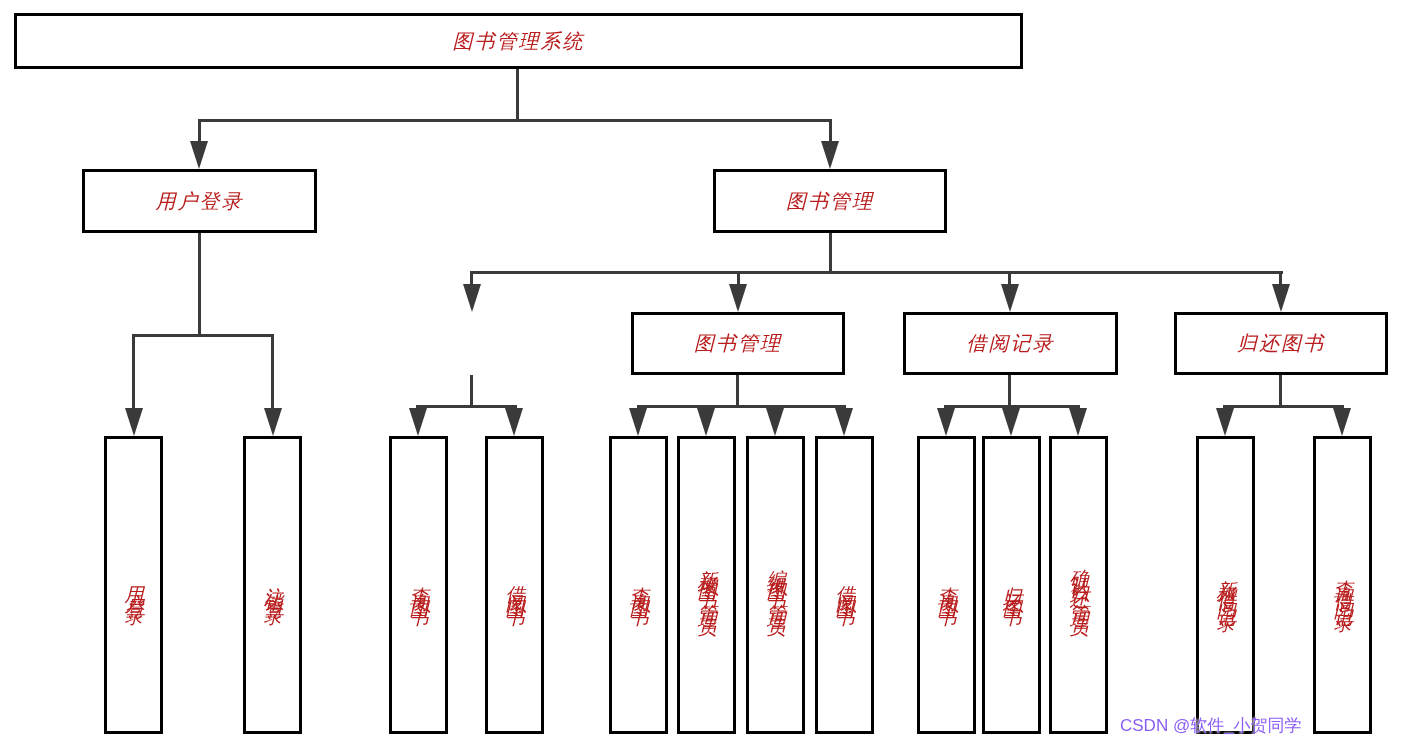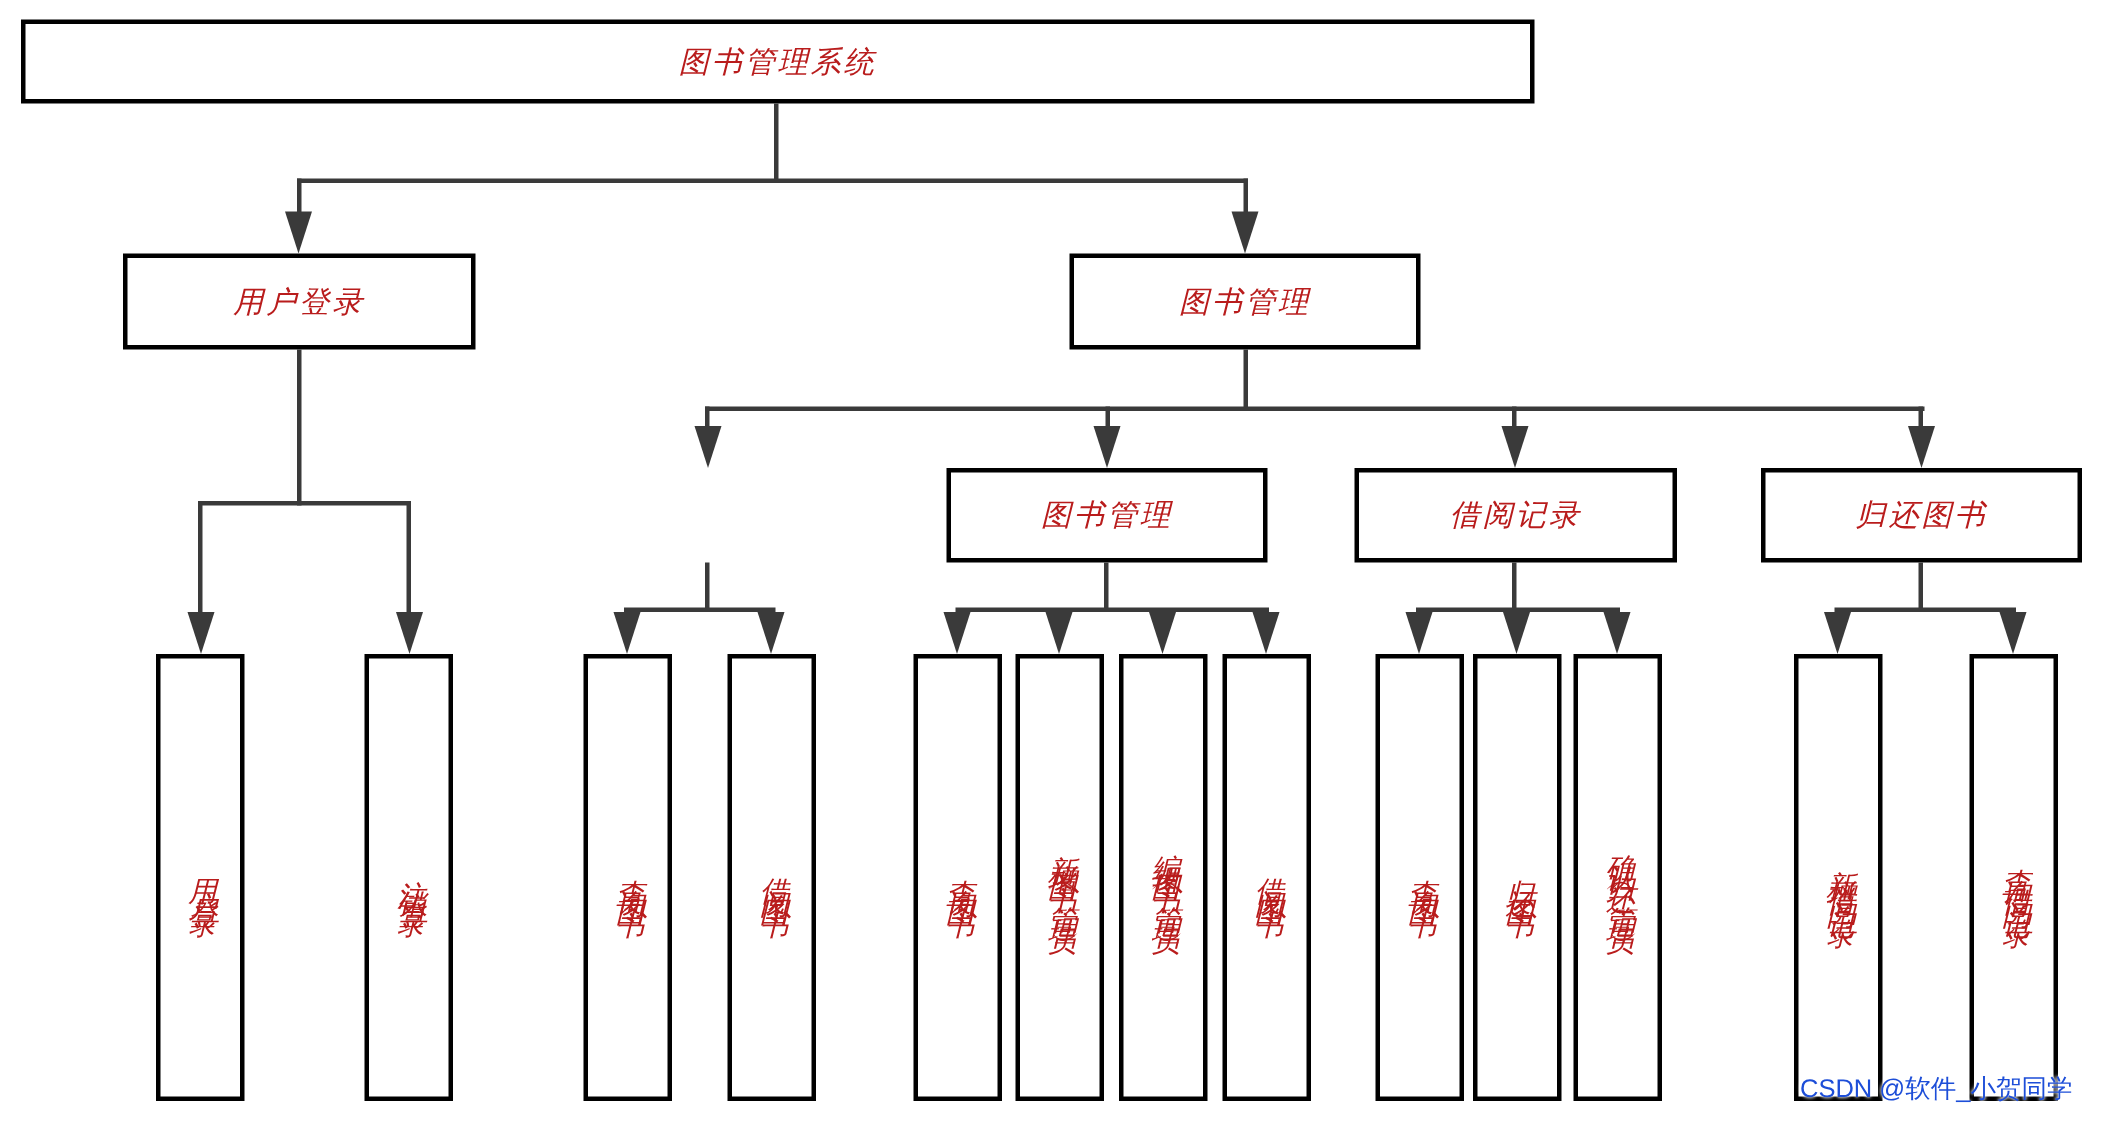--- a/index.html
+++ b/index.html
@@ -41,24 +41,24 @@
   .arrow {
     position: absolute;
     width: 0;
     height: 0;
     border-left: 9px solid transparent;
     border-right: 9px solid transparent;
     border-top: 28px solid #3a3a3a;
   }
   .watermark {
     position: absolute;
-    left: 1200px;
+    left: 1120px;
     top: 714px;
     font-size: 17px;
-    color: #1d4ed8;
+    color: #8b5cf6;
     white-space: nowrap;
     z-index: 5;
     text-shadow: 0 0 3px #ffffff, 0 0 2px #ffffff;
   }
 </style>
 </head>
 <body>
 
 <div class="stage">
 

